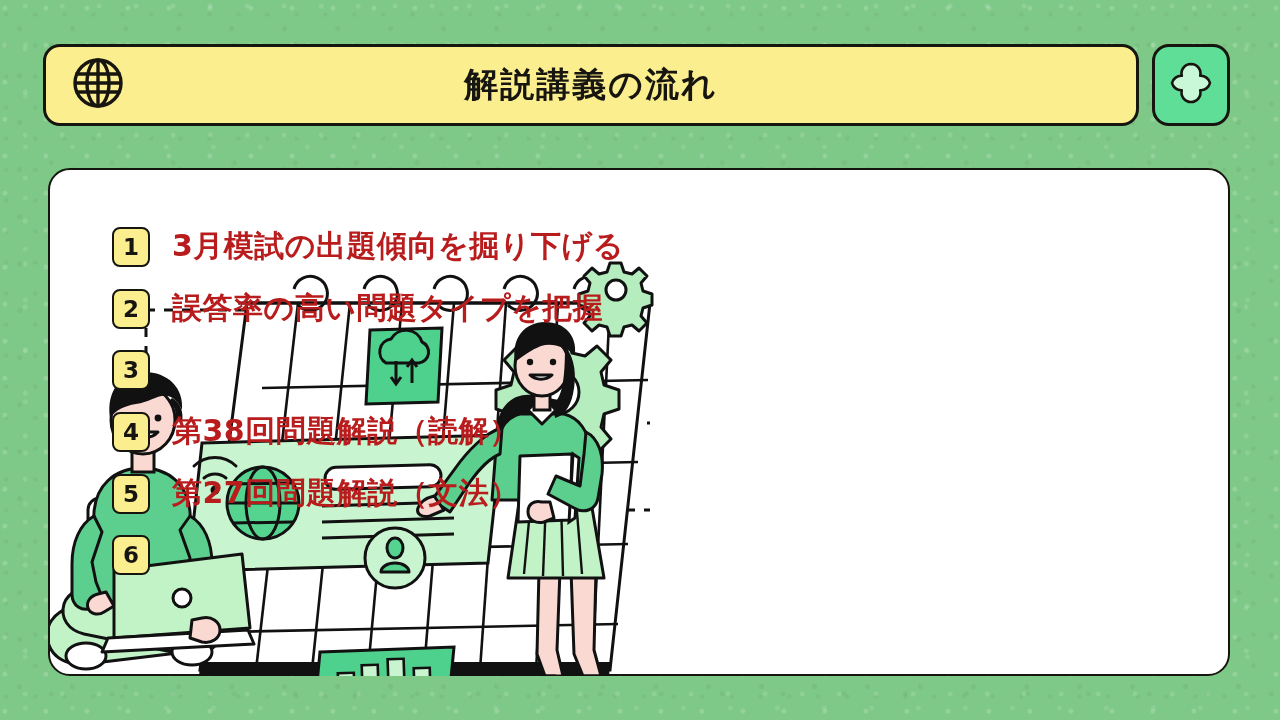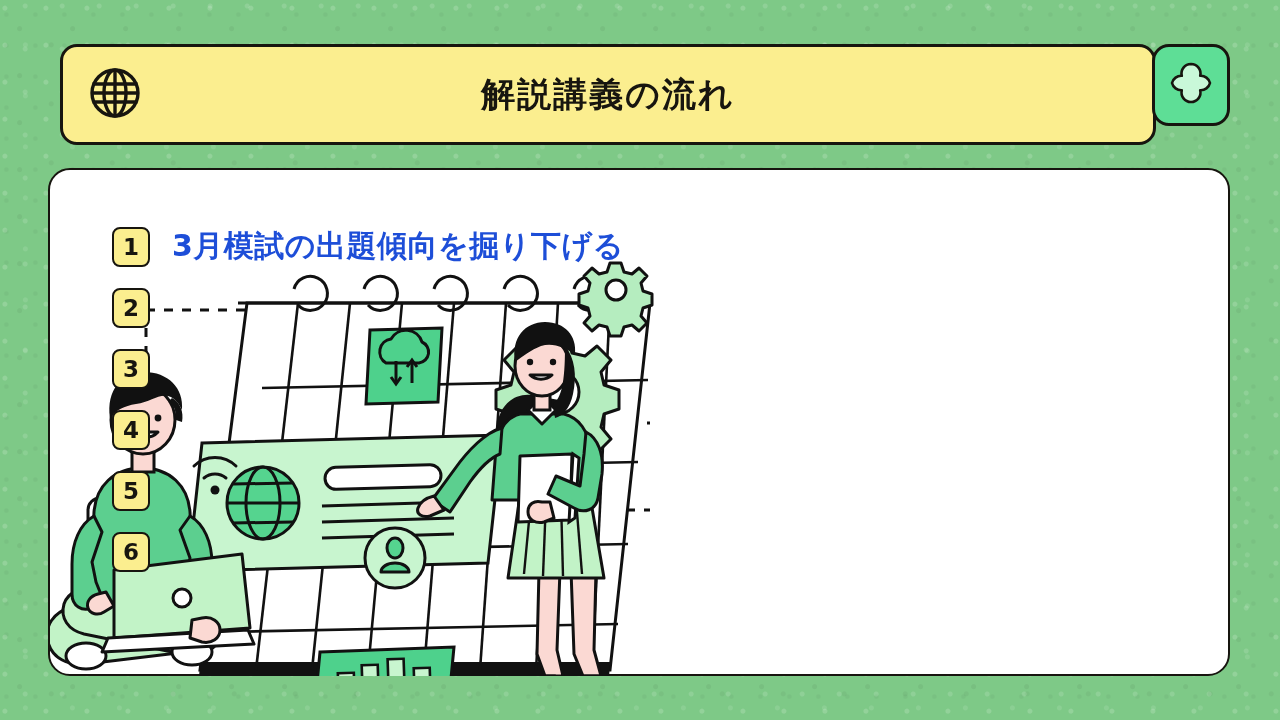--- a/index.html
+++ b/index.html
@@ -18,22 +18,22 @@
       radial-gradient(circle at 37% 61%, rgba(0,0,0,.05) 0 2px, transparent 3px),
       radial-gradient(circle at 68% 14%, rgba(255,255,255,.13) 0 2px, transparent 3px),
       radial-gradient(circle at 84% 76%, rgba(0,0,0,.045) 0 2px, transparent 3px),
       radial-gradient(circle at 54% 88%, rgba(255,255,255,.10) 0 2px, transparent 3px),
       radial-gradient(circle at 22% 47%, rgba(0,0,0,.04) 0 1.5px, transparent 3px);
     background-size: 41px 37px, 53px 47px, 37px 43px, 61px 59px, 47px 51px, 29px 31px;
   }
 
   
   #header-bar {
-    position:absolute; left:60px; top:44px;
-    width:1096px; height:101px;
+    position:absolute; left:43px; top:44px;
+    width:1096px; height:82px;
     background:#fbee8f;
     border:3px solid #17150f;
     border-radius:17px;
     display:flex; align-items:center;
   }
   #globe-icon { position:absolute; left:25px; top:50%; transform:translateY(-50%); }
   #header-title {
     width:100%; text-align:center;
     font-size:34px; font-weight:bold; color:#17150f;
     letter-spacing:2px;
@@ -65,21 +65,21 @@
   .step-row { display:flex; align-items:center; gap:22px; }
   .step-number {
     width:38px; height:40px; flex:none;
     background:#fbee8f;
     border:2.5px solid #17150f;
     border-radius:8px;
     display:flex; align-items:center; justify-content:center;
     font-size:23px; font-weight:bold; color:#17150f;
   }
   .step-label {
-    font-size:30px; font-weight:bold; color:#1d4ed8;
+    font-size:30px; font-weight:bold; color:#b91c1c;
     white-space:nowrap; letter-spacing:.5px;
   }
 
   
   #illustration {
     position:absolute; left:640px; top:100px;
     width:600px; height:640px;
     overflow:visible; pointer-events:none;
   }
   #illustration svg { display:block; overflow:visible; }
@@ -116,29 +116,32 @@
 
 <div id="content-card">
 
   <div id="steps-list">
     <div class="step-row">
       <div class="step-number">1</div>
       <div class="step-label">3月模試の出題傾向を掘り下げる</div>
     </div>
     <div class="step-row">
       <div class="step-number">2</div>
+      <div class="step-label">誤答率の高い問題タイプを把握</div>
     </div>
     <div class="step-row">
       <div class="step-number">3</div>
     </div>
     <div class="step-row">
       <div class="step-number">4</div>
+      <div class="step-label">第38回問題解説（読解）</div>
     </div>
     <div class="step-row">
       <div class="step-number">5</div>
+      <div class="step-label">第27回問題解説（文法）</div>
     </div>
     <div class="step-row">
       <div class="step-number">6</div>
     </div>
   </div>
 
   <div id="illustration" style="left:0; top:0; width:1182px; height:508px;">
     <svg width="1182" height="560" viewBox="0 0 1182 560" style="position:absolute;left:0;top:0;">
       <defs>
         <clipPath id="cardClip">

